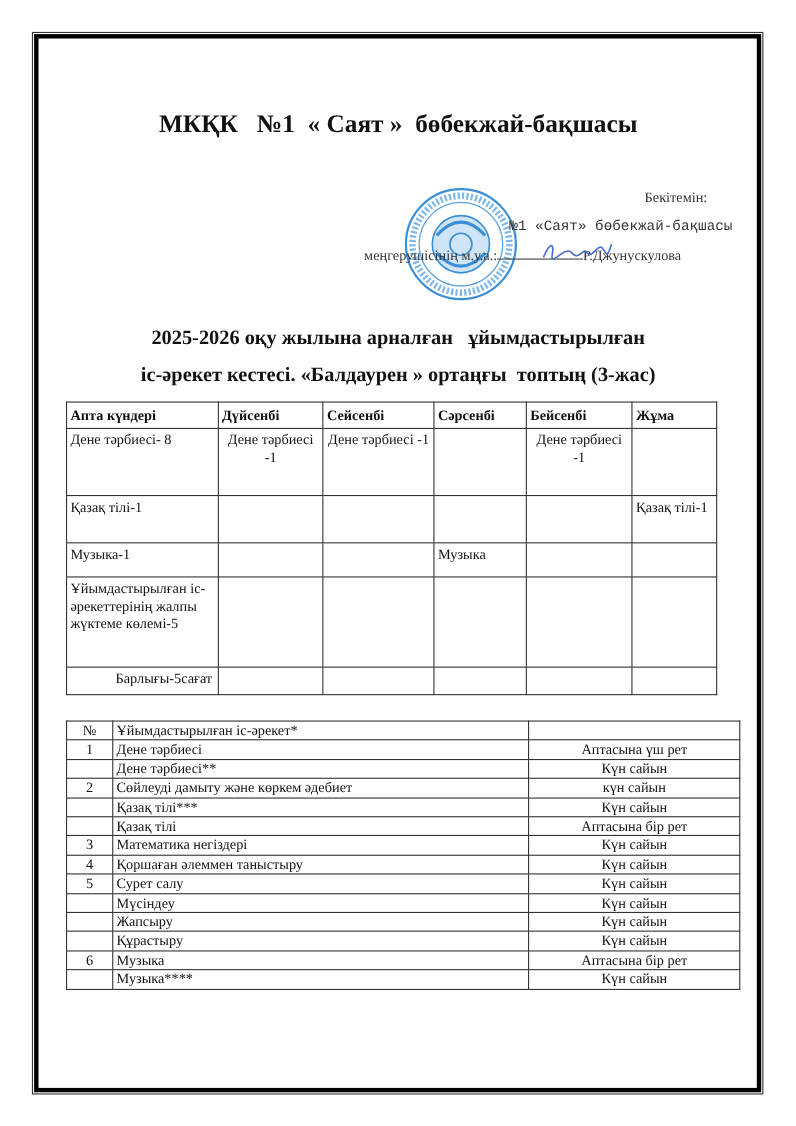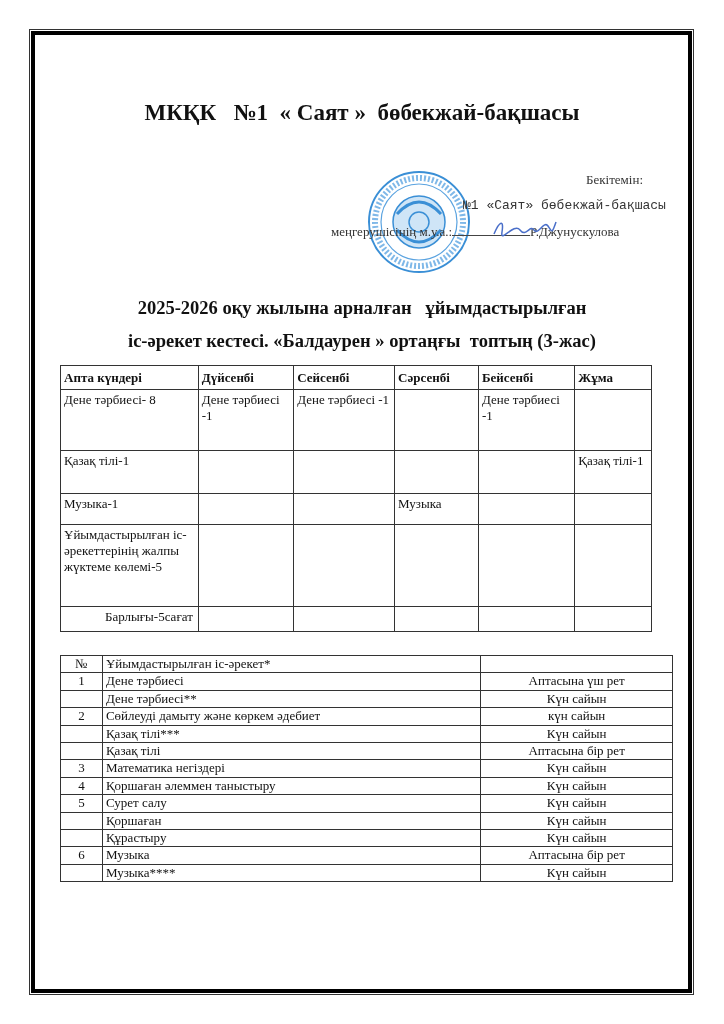--- a/index.html
+++ b/index.html
@@ -20,21 +20,21 @@
   .ap2 { left:463px; top:198px;font-family:Liberation Mono, monospace; }
   .ap3 { left:331px; top:223px; }
   .ap3 .line { display:inline-block; width:78px; border-bottom:1px solid #444; height:12px;
          vertical-align:baseline; position:relative; }
   .sig { position:absolute; left:490px; top:216px; }
   table { border-collapse:collapse; position:absolute; }
   table td { border:1px solid #333; font-size:13px; vertical-align:top; padding:2px 3px; line-height:16px; }
   .t1 { left:60px; top:365px; width:592px; }
   .t1 td.hd { font-weight:bold; text-align:left; height:19px; vertical-align:middle; }
   .t1 td.hd.first { text-align:left; }
-  .t1 td.center { text-align:left; }
+  .t1 td.center { text-align:center; }
   .t2 { left:60px; top:655px; width:613px; }
   .t2 td { height:14.4px; padding:1px 3px; line-height:14.4px; }
   .t2 td.num { text-align:center; }
   .t2 td.freq { text-align:center;margin-top:36px; }
 </style>
 </head>
 <body>
 
 <div class="frame-outer"></div>
 <div class="frame-thick"></div>
@@ -171,21 +171,26 @@
         <td>Қоршаған  әлеммен  таныстыру</td>
         <td class="freq">Күн сайын</td>
       </tr>
       <tr>
         <td class="num">5</td>
         <td>Сурет салу</td>
         <td class="freq">Күн сайын</td>
       </tr>
       <tr>
         <td class="num"></td>
-        <td>Қоршаған</td>
+        <td>Мүсіндеу</td>
+        <td class="freq">Күн сайын</td>
+      </tr>
+      <tr>
+        <td class="num"></td>
+        <td>Жапсыру</td>
         <td class="freq">Күн сайын</td>
       </tr>
       <tr>
         <td class="num"></td>
         <td>Құрастыру</td>
         <td class="freq">Күн сайын</td>
       </tr>
       <tr>
         <td class="num">6</td>
         <td>Музыка</td>

